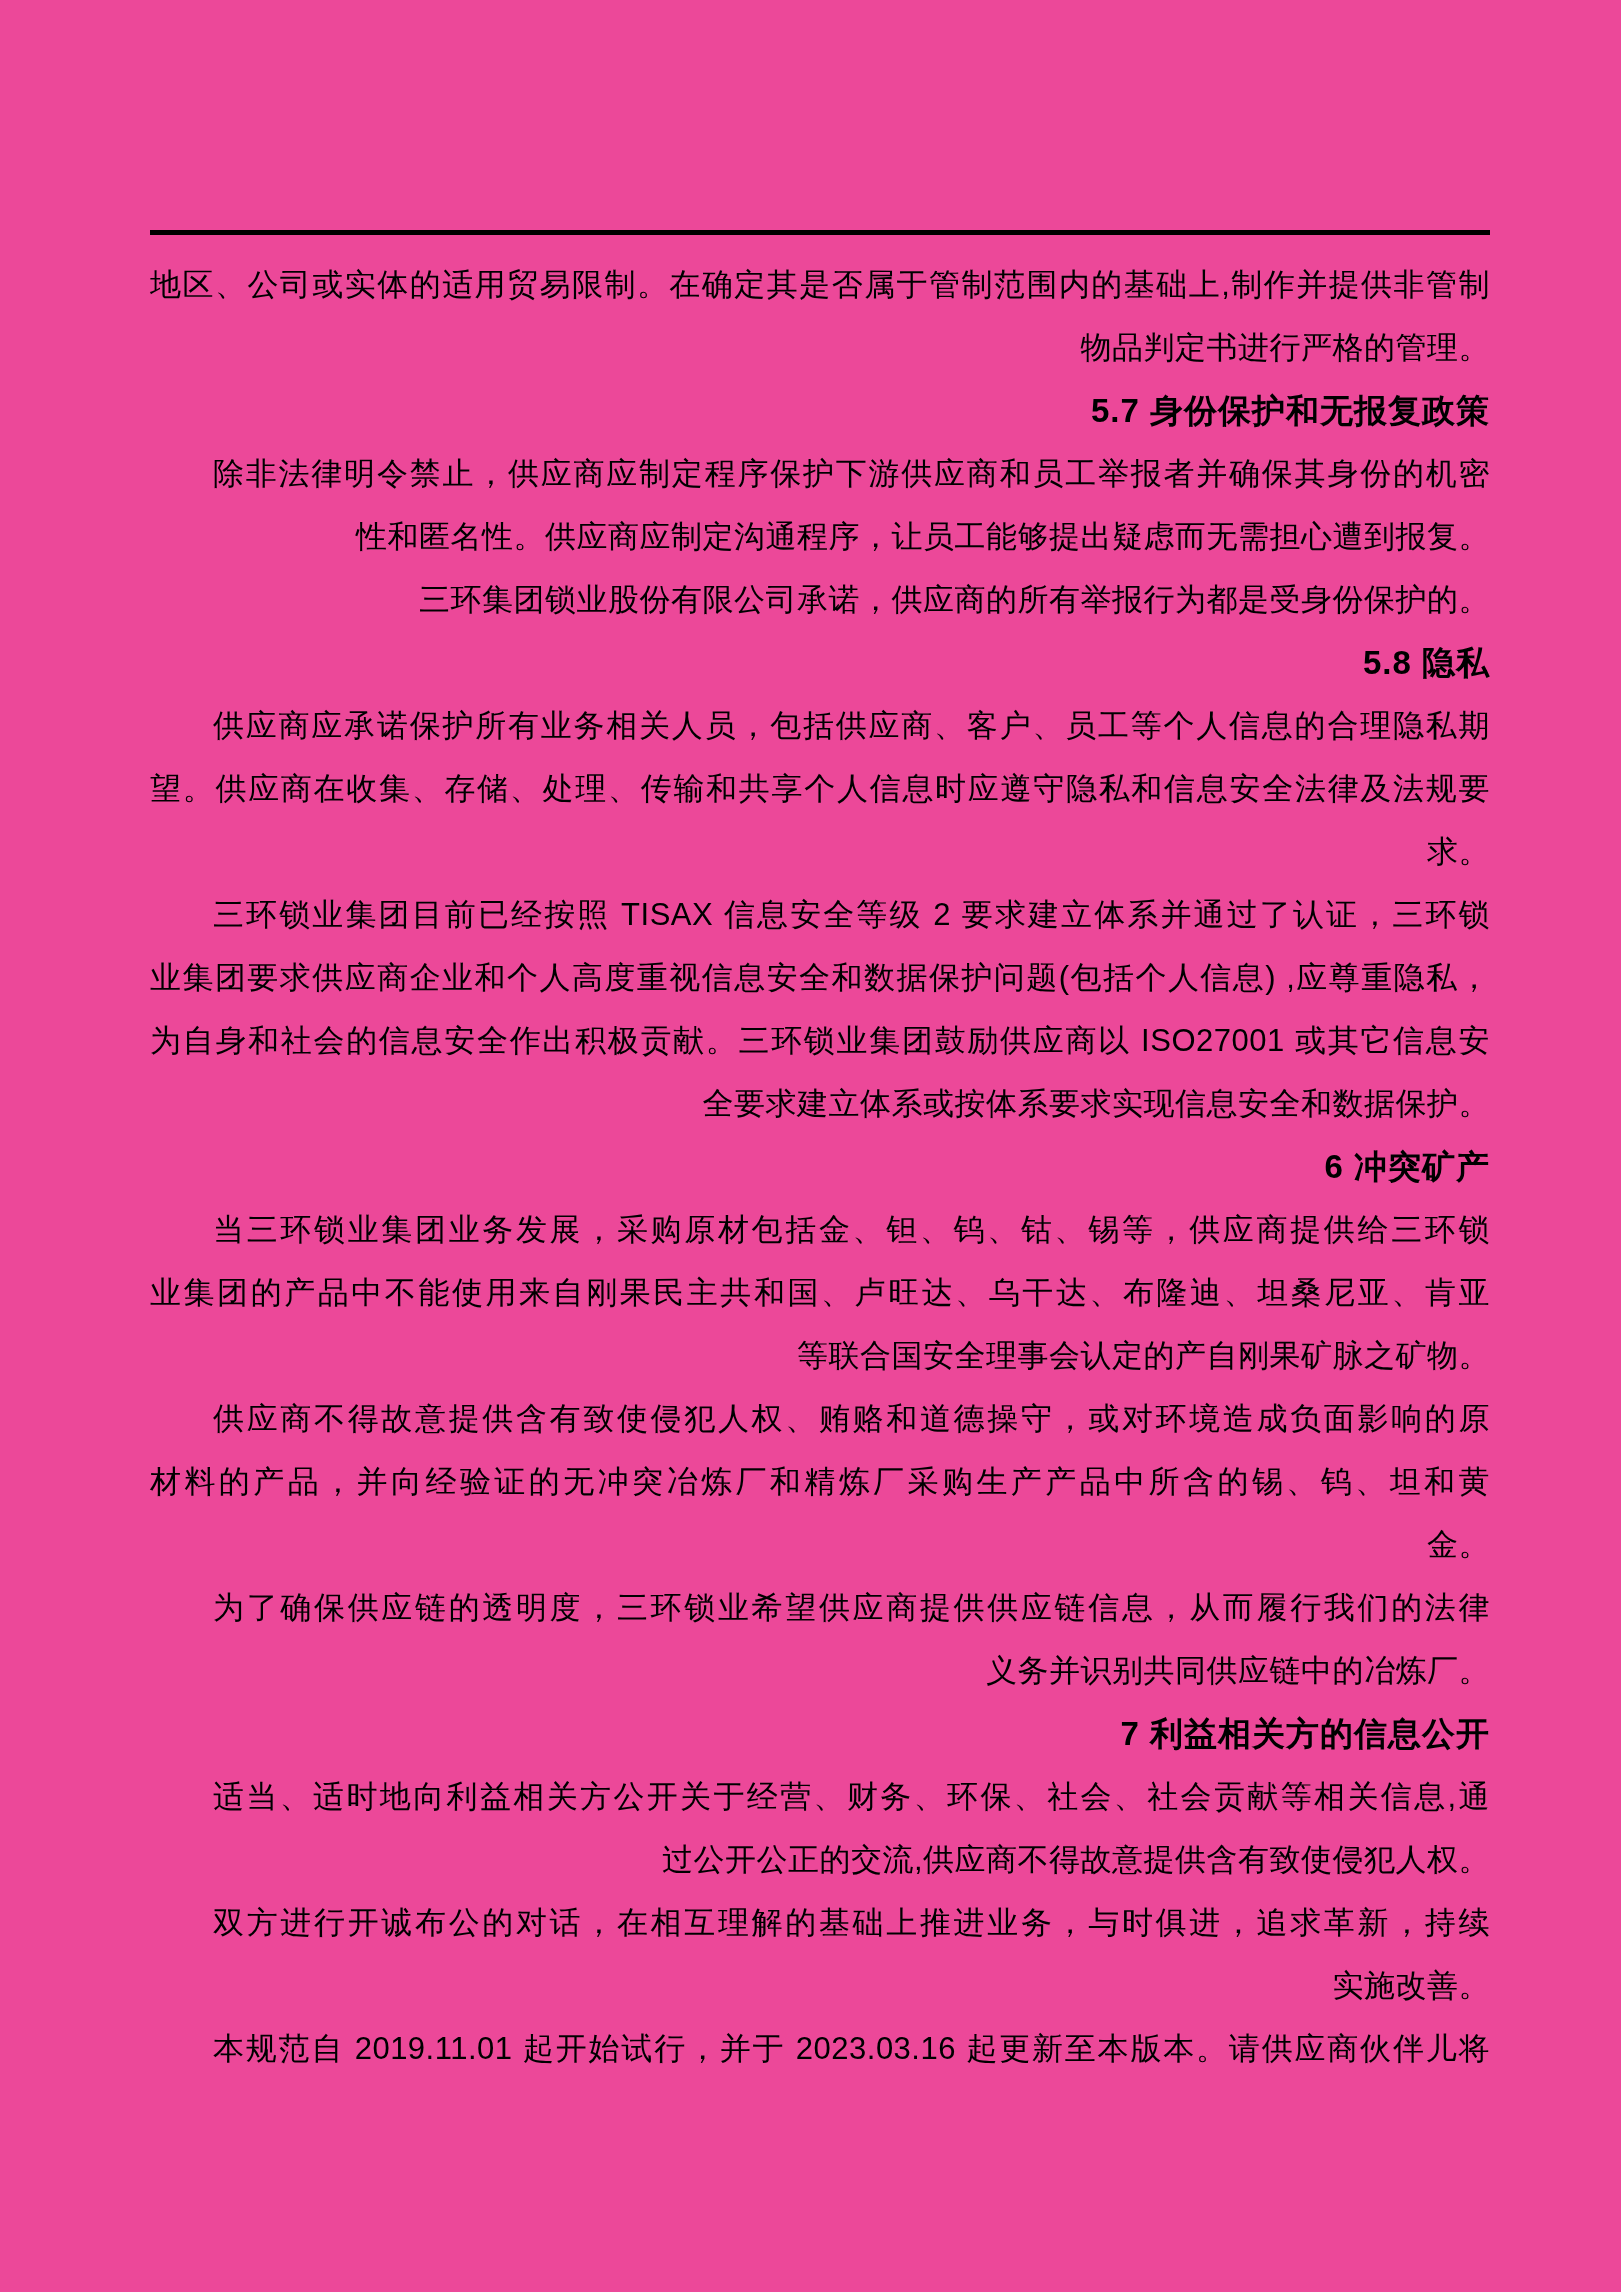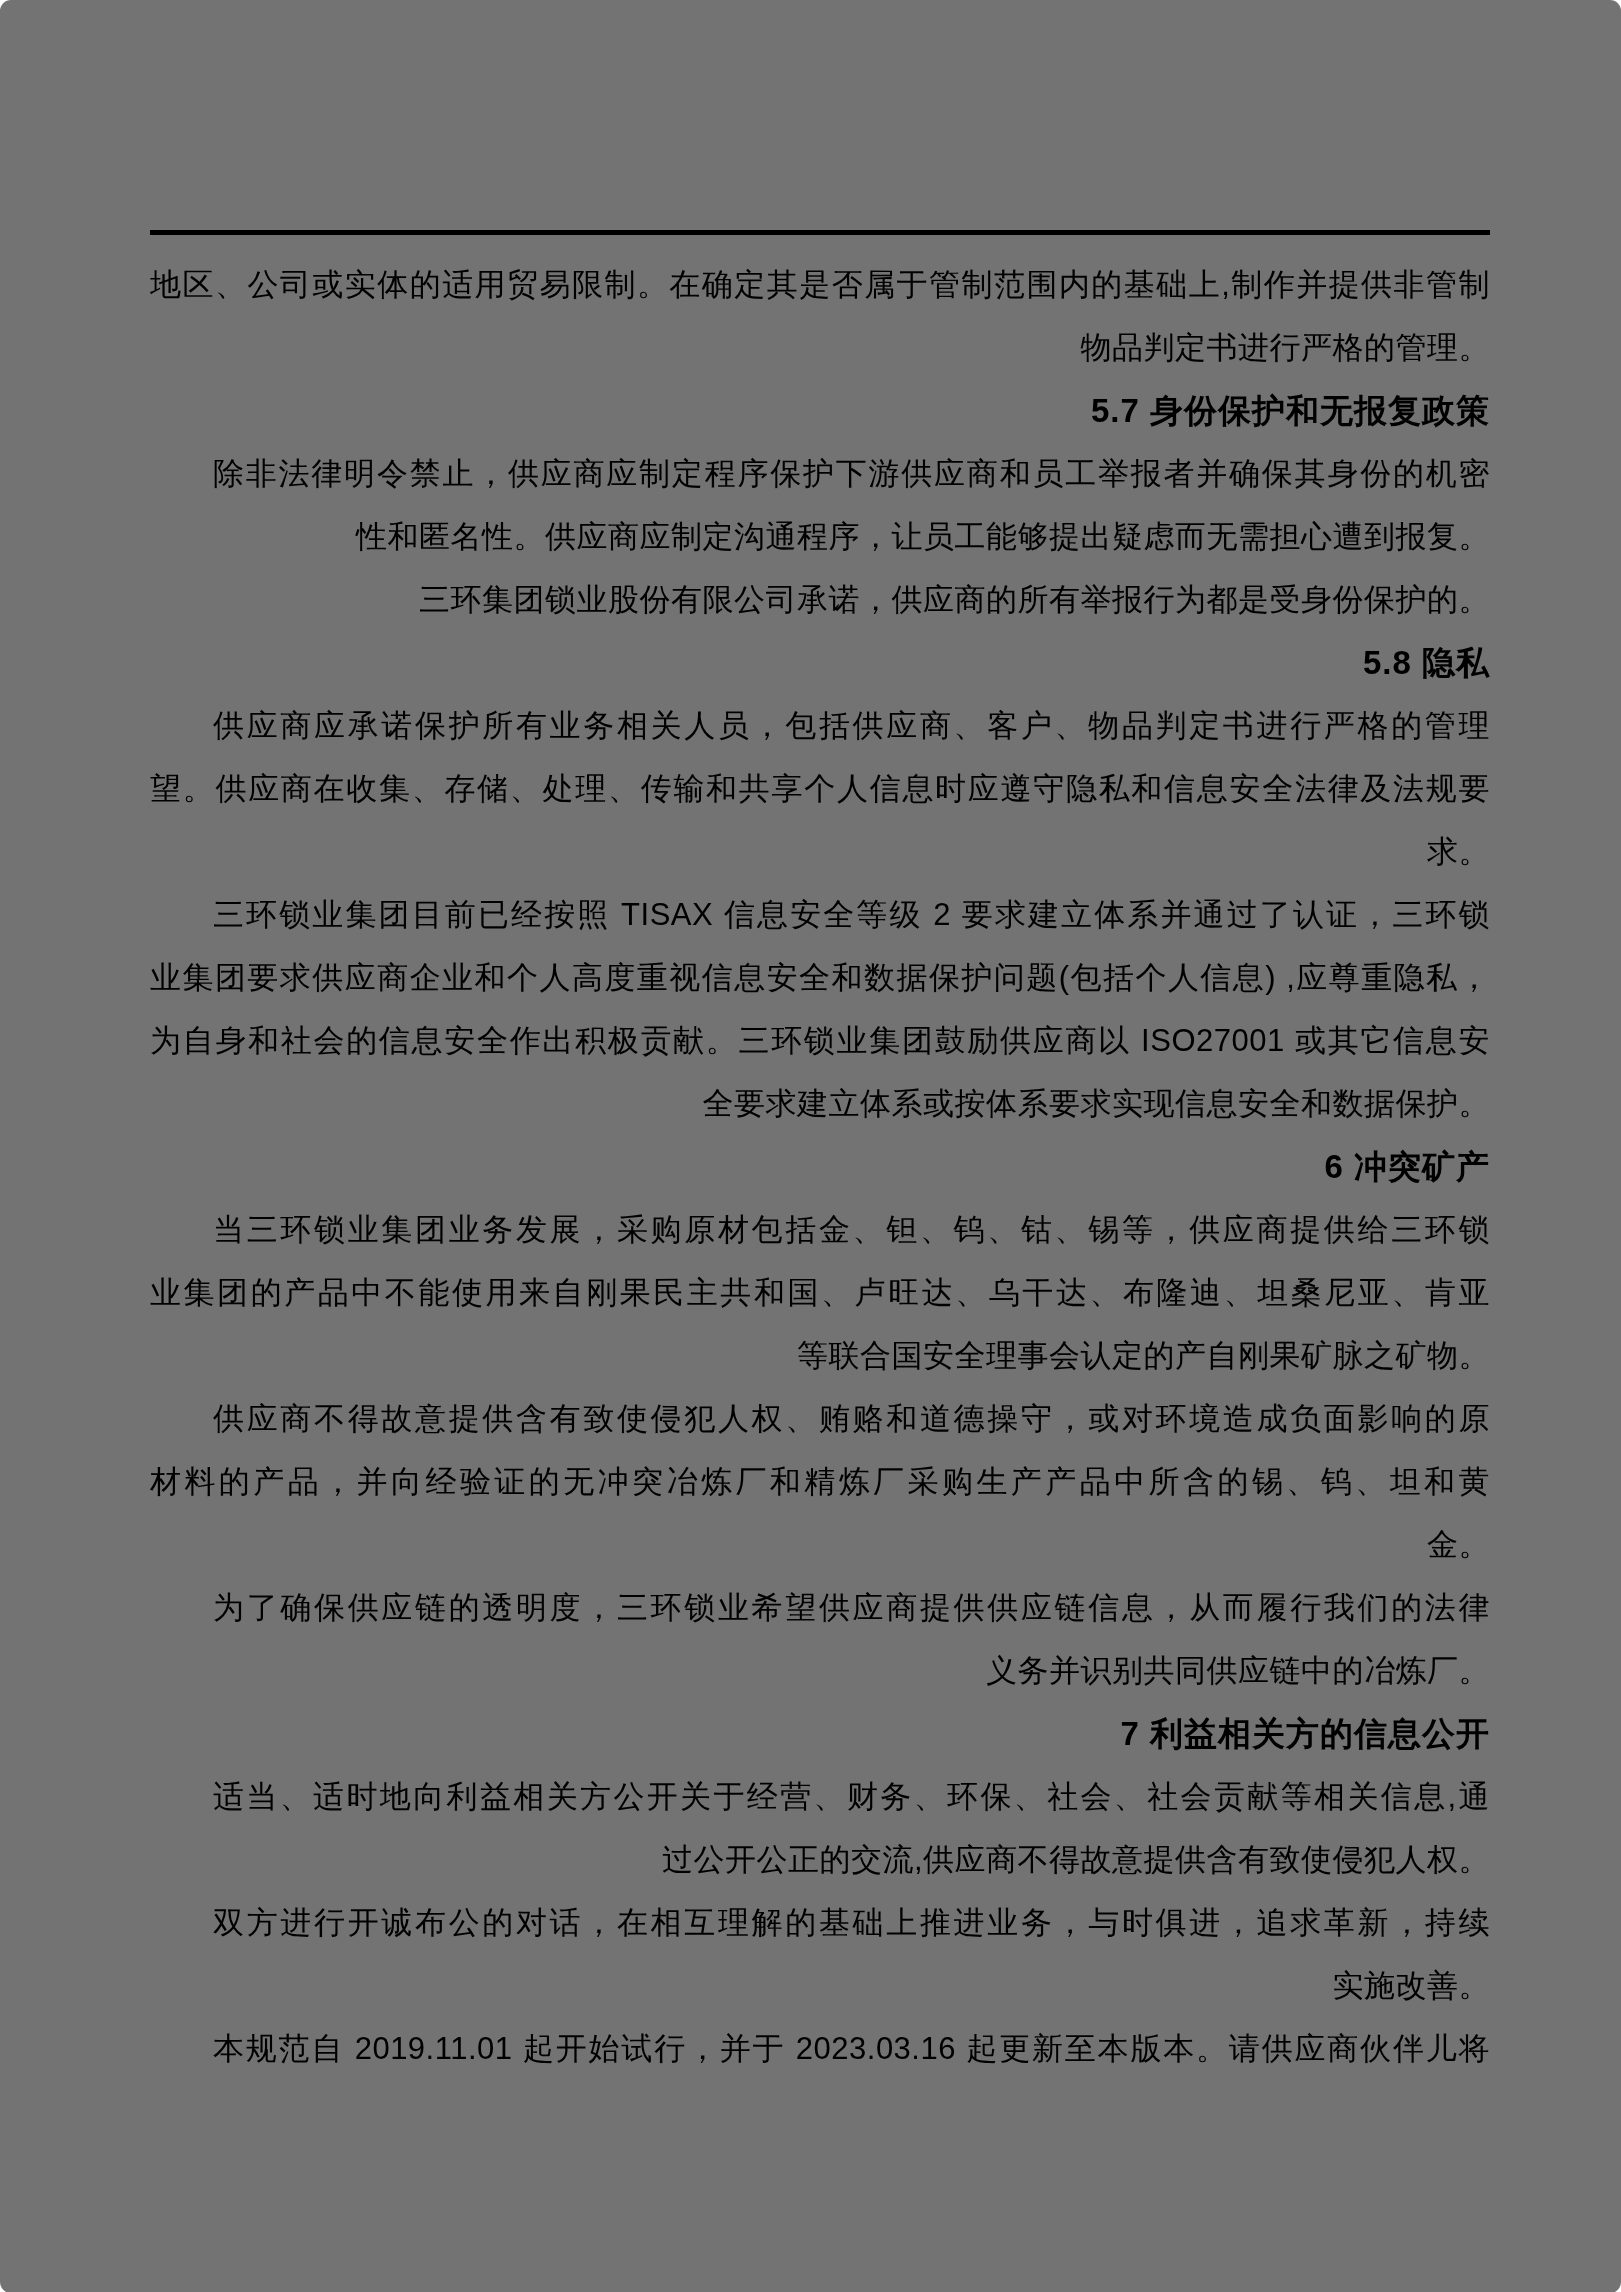--- a/index.html
+++ b/index.html
@@ -4,25 +4,24 @@
 <style>
   html, body {
     margin: 0;
     padding: 0;
     background: #ffffff;
   }
   .page {
     position: relative;
     width: 1621px;
     height: 2293px;
-    background: #737373;
+    background: #ec4899;
     color: #000000;
     font-family: "Liberation Sans", sans-serif;
     overflow: hidden;
-    border-radius: 11px;
   }
   .top-rule {
     position: absolute;
     left: 150px;
     top: 230px;
     width: 1340px;
     height: 4.9px;
     background: #000000;
   }
   .content {
@@ -67,21 +66,21 @@
   <div class="top-rule"></div>
 
   <div class="content">
     <div class="line fill">地区、公司或实体的适用贸易限制。在确定其是否属于管制范围内的基础上,制作并提供非管制</div>
     <div class="line end">物品判定书进行严格的管理。</div>
     <div class="line h">5.7 身份保护和无报复政策</div>
     <div class="line fill ind">除非法律明令禁止，供应商应制定程序保护下游供应商和员工举报者并确保其身份的机密</div>
     <div class="line end">性和匿名性。供应商应制定沟通程序，让员工能够提出疑虑而无需担心遭到报复。</div>
     <div class="line end ind">三环集团锁业股份有限公司承诺，供应商的所有举报行为都是受身份保护的。</div>
     <div class="line h">5.8 隐私</div>
-    <div class="line fill ind">供应商应承诺保护所有业务相关人员，包括供应商、客户、物品判定书进行严格的管理</div>
+    <div class="line fill ind">供应商应承诺保护所有业务相关人员，包括供应商、客户、员工等个人信息的合理隐私期</div>
     <div class="line fill">望。供应商在收集、存储、处理、传输和共享个人信息时应遵守隐私和信息安全法律及法规要</div>
     <div class="line end">求。</div>
     <div class="line fill ind">三环锁业集团目前已经按照 TISAX 信息安全等级 2 要求建立体系并通过了认证，三环锁</div>
     <div class="line fill">业集团要求供应商企业和个人高度重视信息安全和数据保护问题(包括个人信息) ,应尊重隐私，</div>
     <div class="line fill">为自身和社会的信息安全作出积极贡献。三环锁业集团鼓励供应商以 ISO27001 或其它信息安</div>
     <div class="line end">全要求建立体系或按体系要求实现信息安全和数据保护。</div>
     <div class="line h">6 冲突矿产</div>
     <div class="line fill ind">当三环锁业集团业务发展，采购原材包括金、钽、钨、钴、锡等，供应商提供给三环锁</div>
     <div class="line fill">业集团的产品中不能使用来自刚果民主共和国、卢旺达、乌干达、布隆迪、坦桑尼亚、肯亚</div>
     <div class="line end">等联合国安全理事会认定的产自刚果矿脉之矿物。</div>

